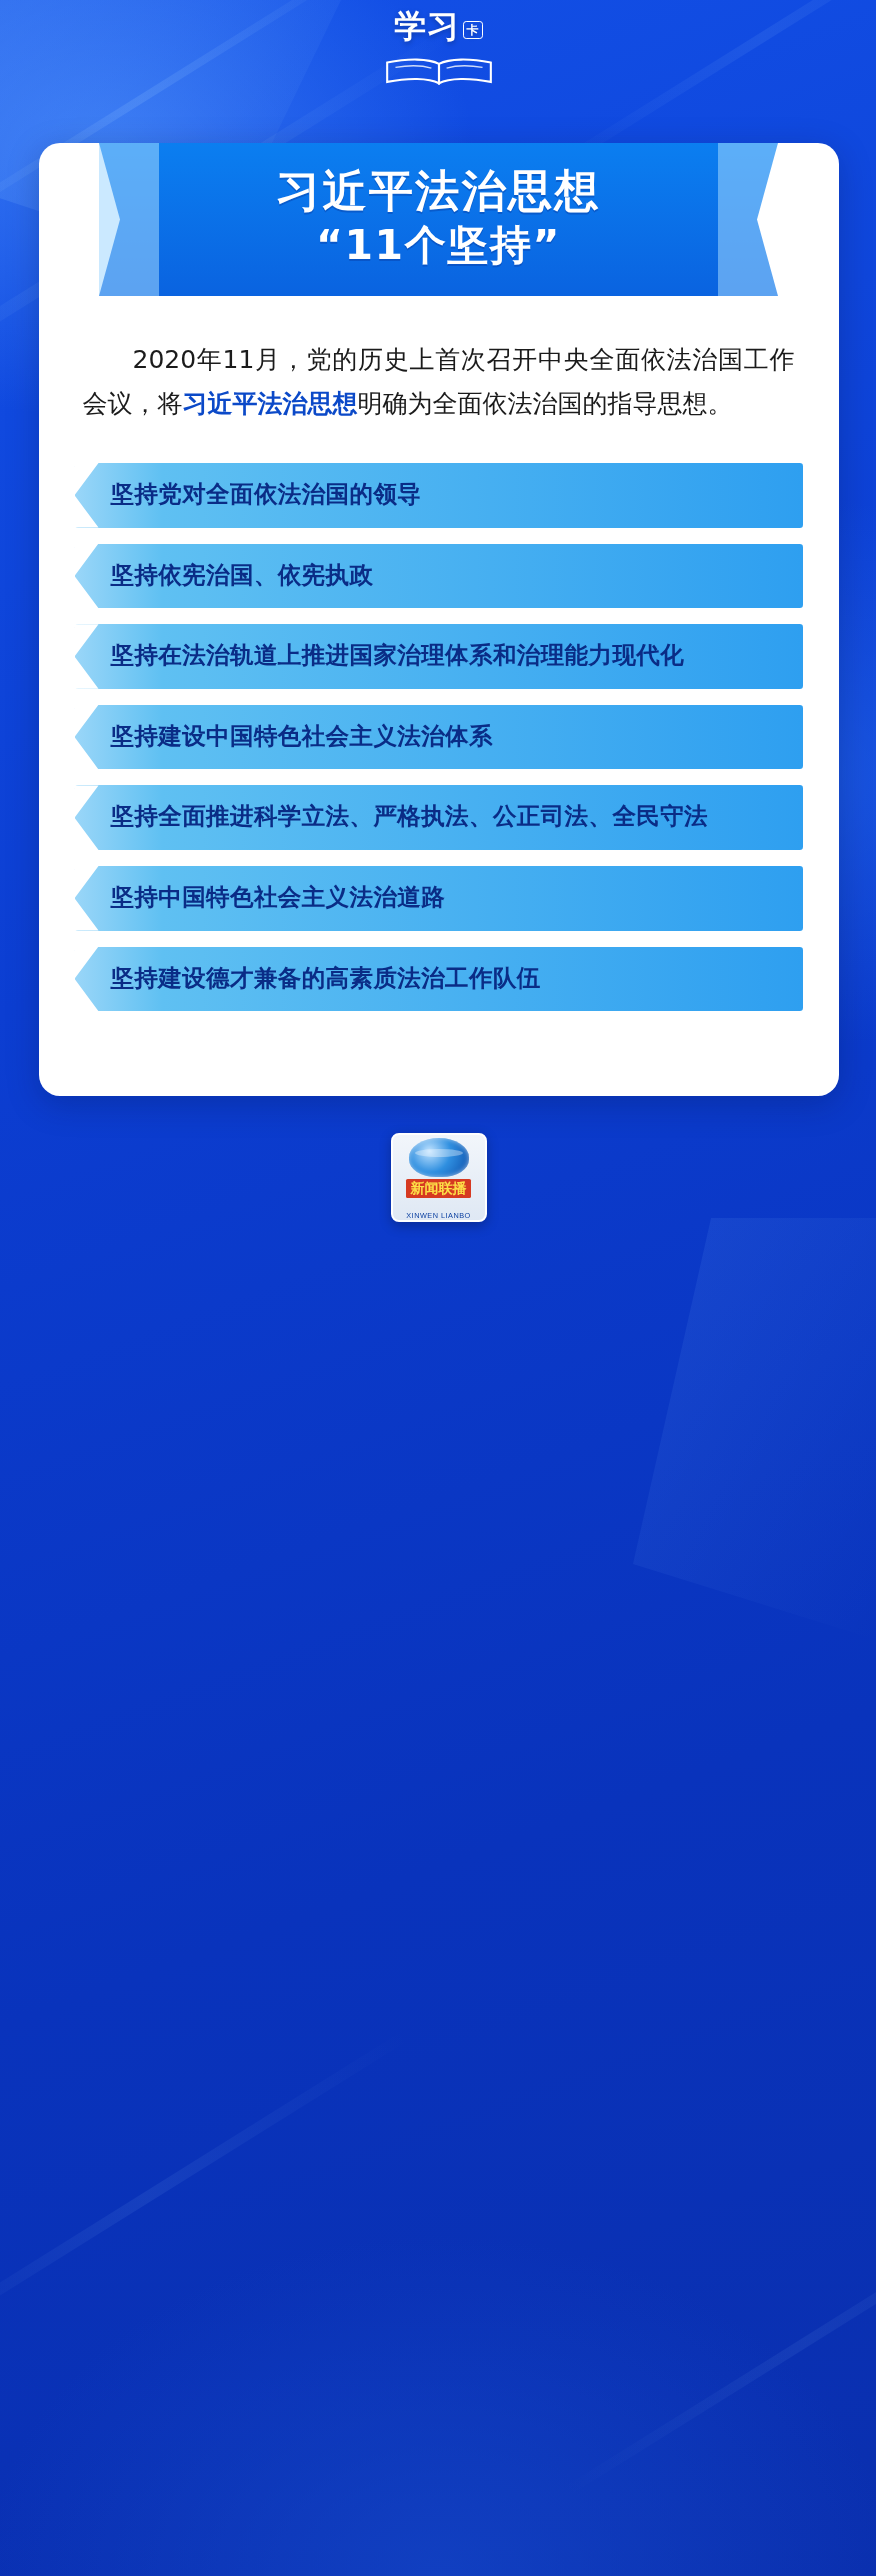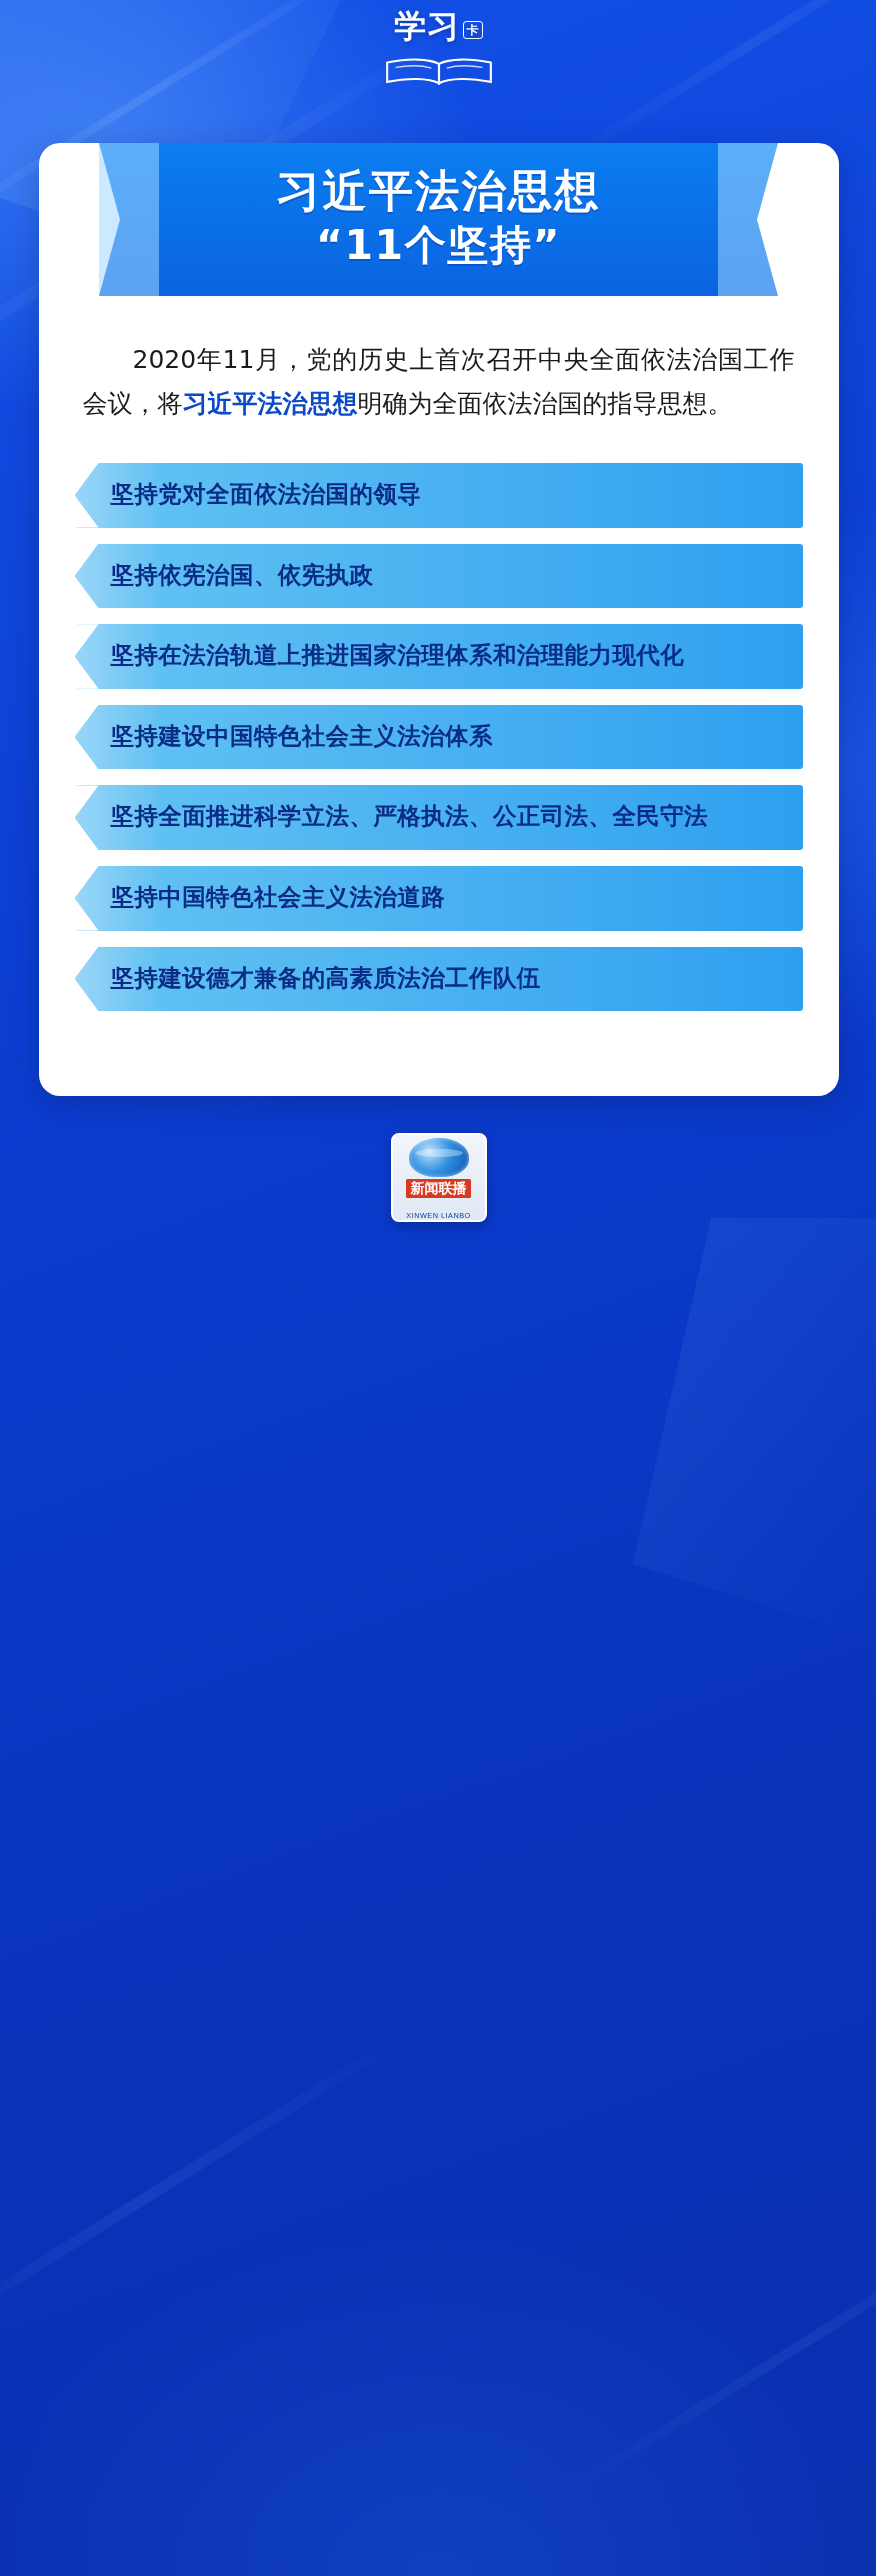--- a/index.html
+++ b/index.html
@@ -246,21 +246,21 @@
     left: 10%;
     top: 30%;
     width: 80%;
     height: 20%;
     background: rgba(255,255,255,0.35);
     border-radius: 50%;
   }
   .tv-title {
     margin-top: 2.4px;
     background: #d63a22;
-    color: #ffffff;
+    color: #fde047;
     font-size: 14px;
     line-height: 17px;
     padding: 0.8px 4.9px;
     border-radius: 1.6px;
     font-weight: bold;
     font-family: "DejaVu Sans", sans-serif;
   }
   .tv-sub {
     margin-top: 13px;
     color: #0a3fa0;

